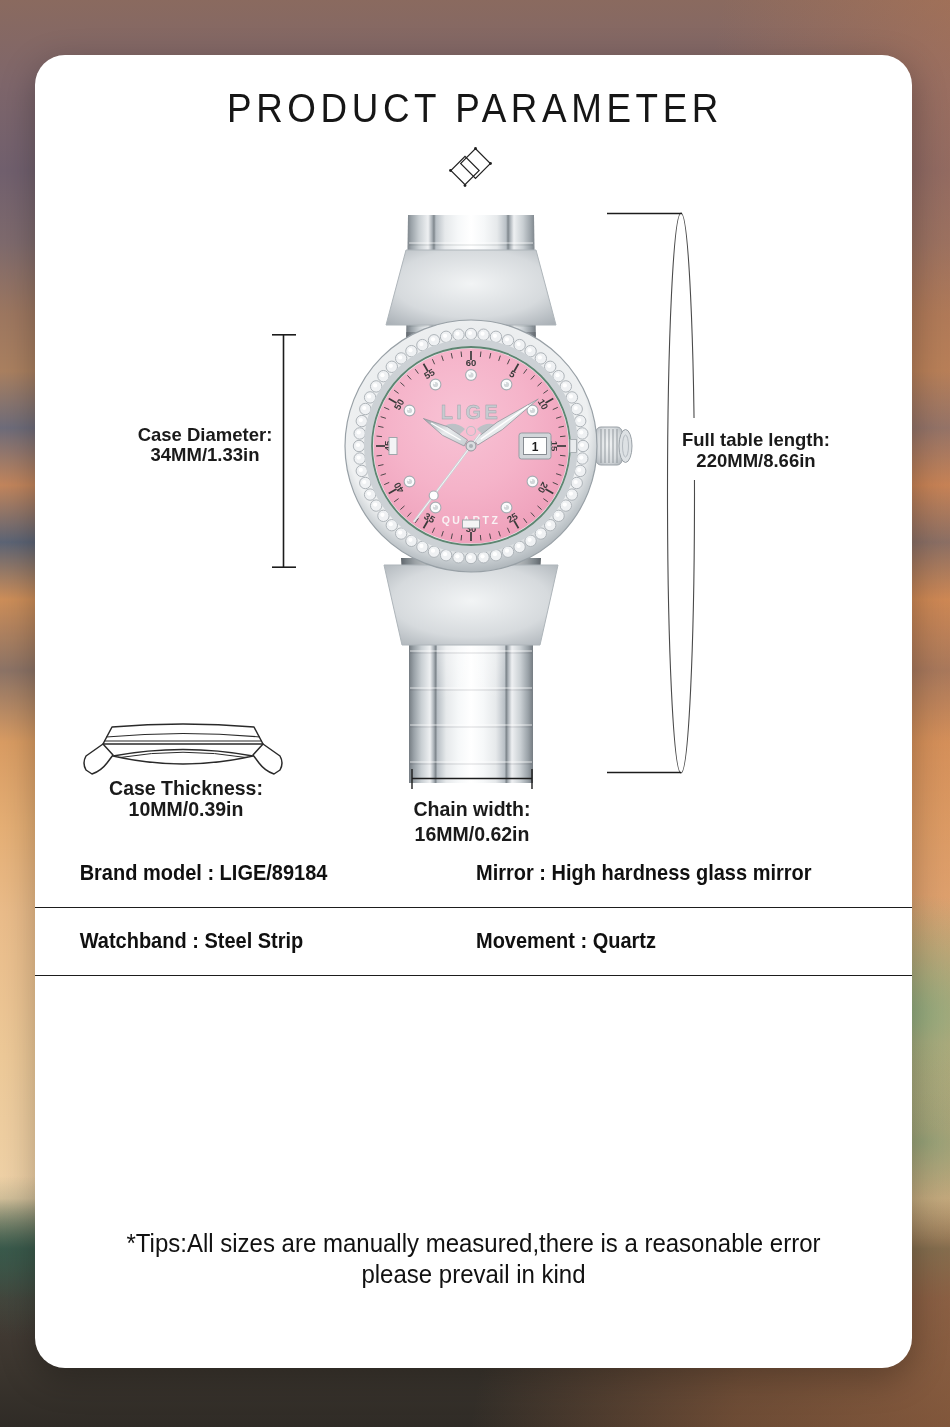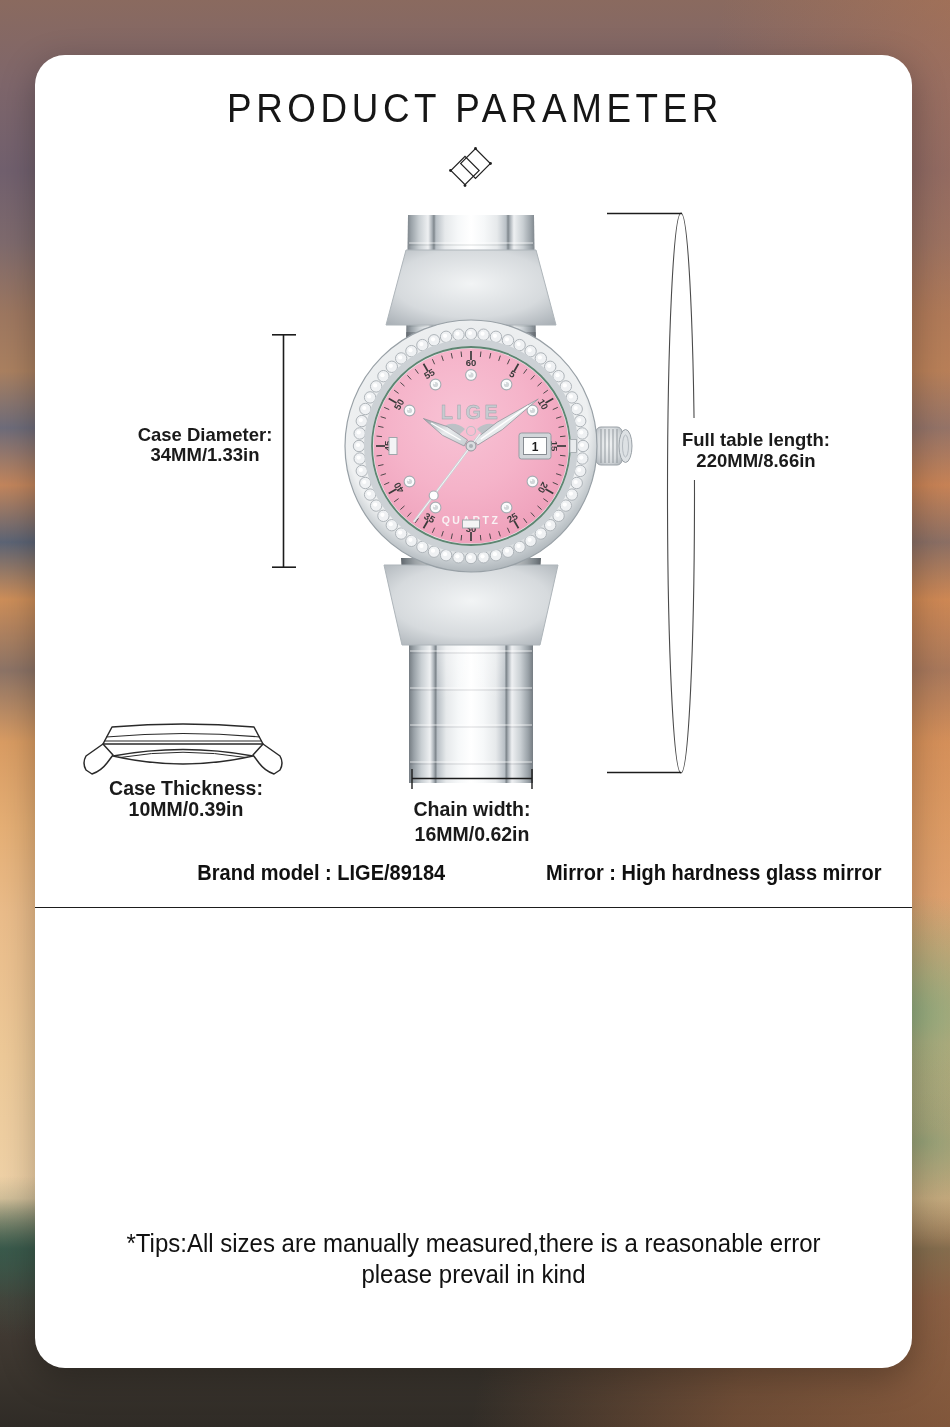--- a/index.html
+++ b/index.html
@@ -23,21 +23,21 @@
   }
   .title{
     position:absolute;left:0;top:86px;width:950px;margin:0;text-align:center;
     font-size:40px;font-weight:400;letter-spacing:5px;color:#161616;
     transform:scaleX(.92);
   }
   .divider{position:absolute;left:439px;top:144px;}
   .illus{position:absolute;left:35px;top:195px;}
   .illus text{font-family:"Liberation Sans",sans-serif;}
   .label{font-weight:bold;fill:#1a1a1a;}
-  .spec-table{position:absolute;left:35px;top:840px;width:877px;text-align:right;}
+  .spec-table{position:absolute;left:35px;top:840px;width:877px;}
   .spec-row{
     display:grid;grid-template-columns:441px auto;align-items:center;
     height:66.8px;border-bottom:1.6px solid #1d1d1d;
   }
   .cell{
     font-size:21.5px;font-weight:600;color:#101010;white-space:nowrap;
     transform:scaleX(.93);transform-origin:left center;
   }
   .cell.l{padding-left:48px;}
   .tips{
@@ -460,19 +460,23 @@
     </g>
     <text class="label" x="472" y="816" text-anchor="middle" font-size="19.5">Chain width:</text>
     <text class="label" x="472" y="841" text-anchor="middle" font-size="19.5">16MM/0.62in</text>
   </svg>
 
   <div class="spec-table">
     <div class="spec-row">
       <span class="cell l">Brand model : LIGE/89184</span>
       <span class="cell r">Mirror : High hardness glass mirror</span>
     </div>
+    <div class="spec-row">
+      <span class="cell l">Watchband : Steel Strip</span>
+      <span class="cell r">Movement : Quartz</span>
+    </div>
   </div>
 
   <div class="tips">
     <div>*Tips:All sizes are manually measured,there is a reasonable error</div>
     <div>please prevail in kind</div>
   </div>
 </div>
 
 </body></html>

